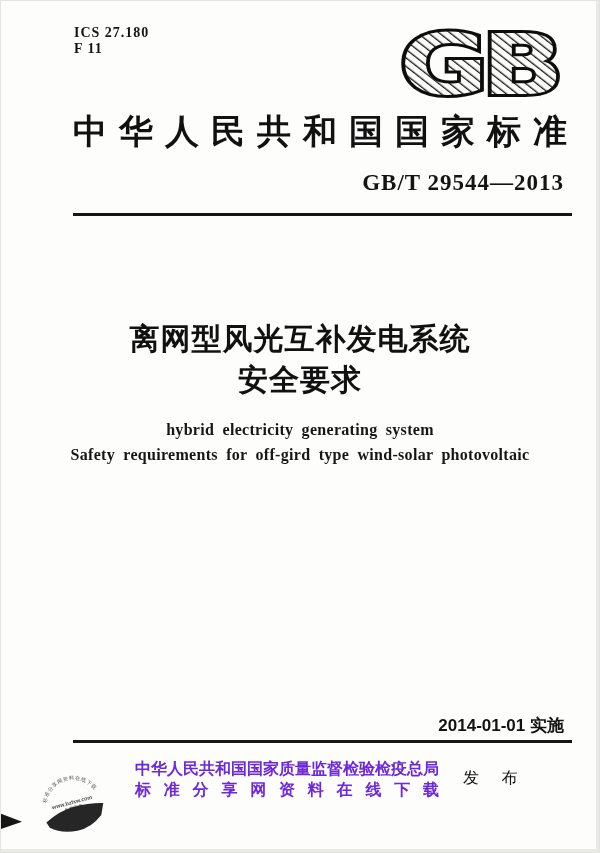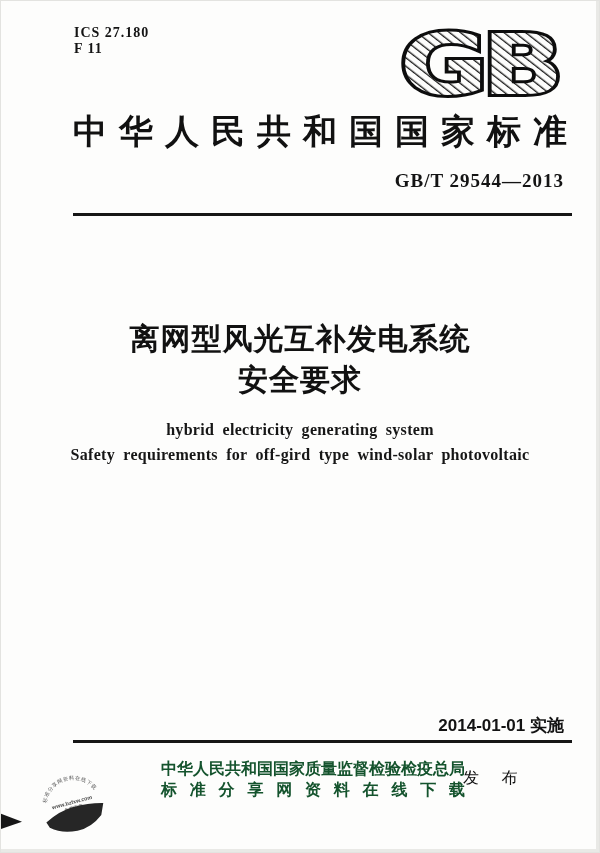--- a/index.html
+++ b/index.html
@@ -26,21 +26,21 @@
   .header-title {
     position: absolute; left: 72px; top: 108px; width: 494px;
     font-family: "Liberation Serif", serif;
     font-weight: bold; font-size: 34px; color: #111;
     text-align: justify; text-align-last: justify; text-justify: inter-character;
     white-space: nowrap;
   }
   .std-number {
     position: absolute; right: 35px; top: 169px;
     font-family: "Liberation Serif", serif;
-    font-weight: bold; font-size: 19px; letter-spacing: 1px; color: #141414; text-align: center;
+    font-weight: bold; font-size: 23px; letter-spacing: 1px; color: #141414; text-align: center;
   }
   .rule-top {
     position: absolute; left: 72px; right: 27px; top: 212px;
     height: 3px; background: #161616; border: none;
   }
   .main-title {
     position: absolute; left: 0; right: 0; top: 317px;
     text-align: center;
     font-family: "DejaVu Sans", "Liberation Sans", sans-serif;
     font-weight: bold; font-size: 30px; line-height: 41px;
@@ -59,22 +59,22 @@
   }
   .date-row-right {
     position: absolute; right: 35px; top: 713px;
     font-weight: bold; font-size: 17px; color: #131313;
   }
   .rule-bottom {
     position: absolute; left: 72px; right: 27px; top: 739px;
     height: 2.5px; background: #161616; border: none;
   }
   .issuer-block {
-    position: absolute; left: 160px; top: 757px;
-    font-weight: bold; font-size: 16px; line-height: 21px; color: #14532d;
+    position: absolute; left: 134px; top: 757px;
+    font-weight: bold; font-size: 16px; line-height: 21px; color: #6d28d9;
     white-space: nowrap;
     font-family: Liberation Serif, serif;
   }
   .issuer-line2 {
     width: 304px;
     text-align: justify; text-align-last: justify; text-justify: inter-character;
   }
   .publish-label {
     position: absolute; left: 462px; top: 767px;
     font-weight: normal; font-size: 16px; letter-spacing: 9px; color: #111;

